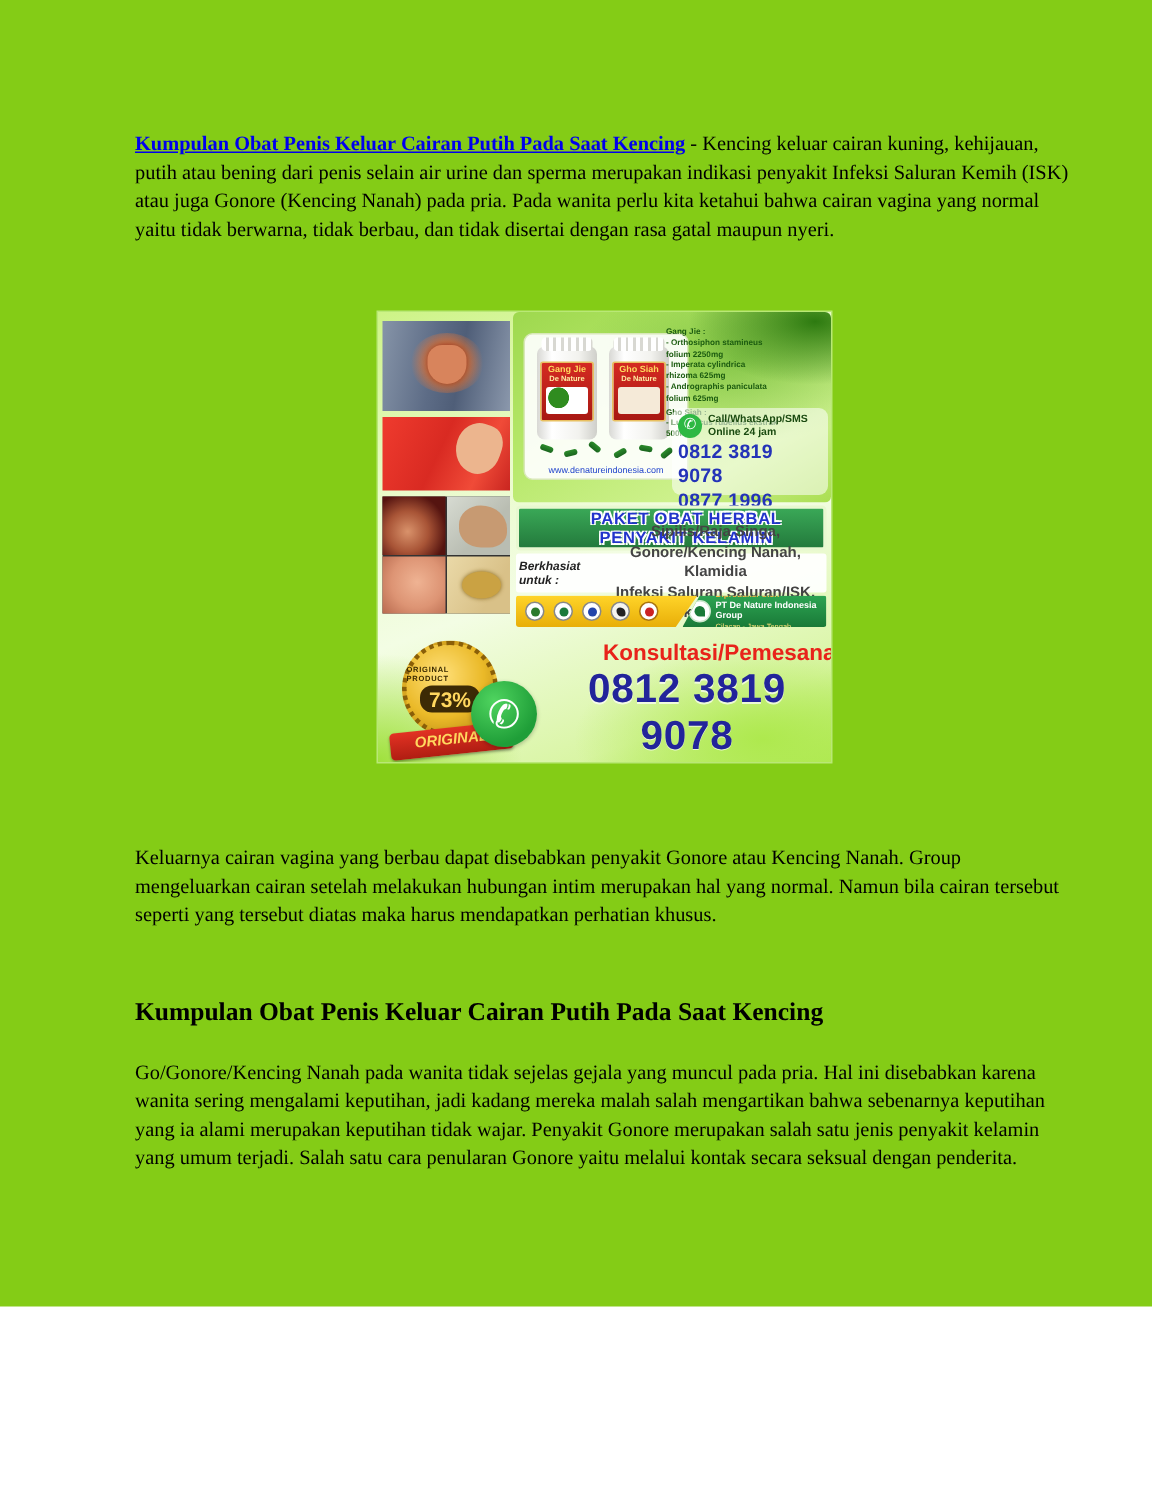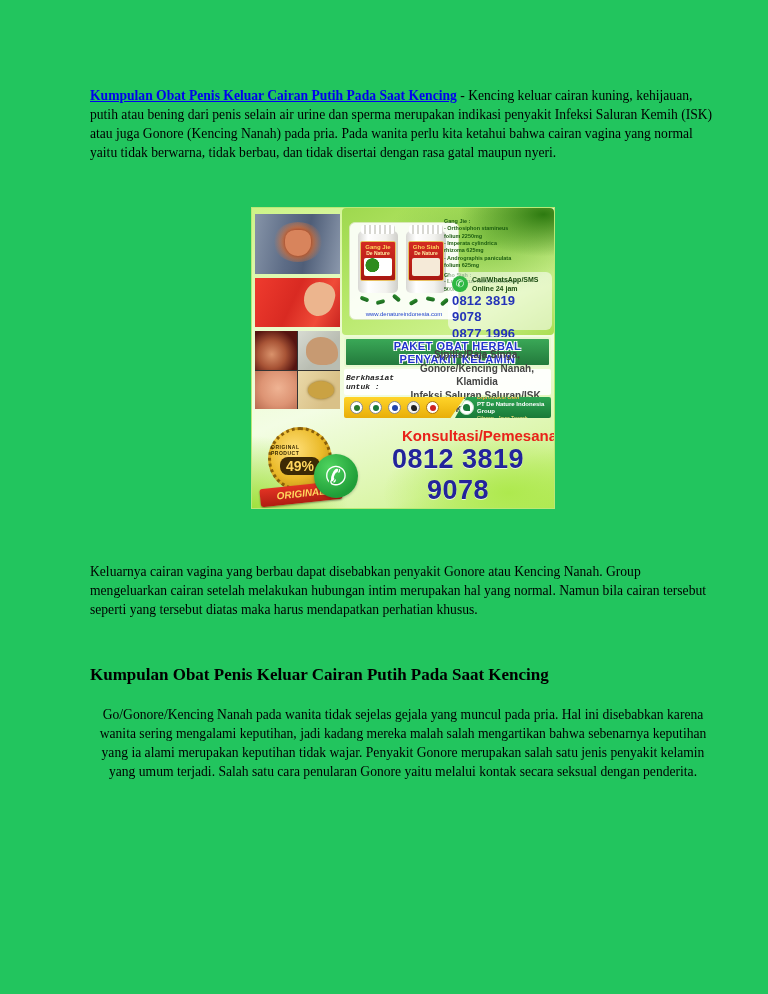--- a/index.html
+++ b/index.html
@@ -1,24 +1,24 @@
 <!DOCTYPE html>
 <html><head>
 <meta charset="utf-8">
 <style>
   * { margin:0; padding:0; box-sizing:border-box; }
   html,body { background:#ffffff; }
   body { width:768px; height:994px; overflow:hidden; font-family:"Liberation Serif", serif; color:#000; }
-  .page { width:768px; height:994px; padding:86px 52px 0 90px; background:#22c55e; }
+  .page { width:768px; height:871px; padding:86px 52px 0 90px; background:#84cc16; }
 
   .body-text { font-size:13.6px; line-height:19px; color:#000; }
   .title-link { color:#0000ee; font-weight:bold; text-decoration:underline; cursor:pointer; }
   .heading { font-size:17px; font-weight:bold; margin-top:46px; }
   .para2 { margin-top:53px; }
-  .para3 { margin-top:20px;text-align:center; }
+  .para3 { margin-top:20px; }
 
   
   .promo {
     position:relative; width:304px; height:302px; margin:45px auto 0 auto;
     font-family:"Liberation Sans", sans-serif;
     background:
       radial-gradient(ellipse 180px 90px at 85% 95%, #aee94e 0%, rgba(174,233,78,0) 70%),
       radial-gradient(ellipse 160px 120px at 0% 100%, #9fe13c 0%, rgba(159,225,60,0) 60%),
       linear-gradient(160deg, #cdf386 0%, #e9fbc9 30%, #f3fde4 55%, #d9f5a4 85%, #b2ea56 100%);
     border:1px solid #b9e876; overflow:hidden;
@@ -98,21 +98,21 @@
 
   
   .banner { position:absolute; left:92px; top:129px; right:3px; height:30px; background:linear-gradient(#3aa857,#237a3c);
     border:2px solid #e8f8d0; border-radius:3px; text-align:center; padding-top:1px; }
   .banner div { font-size:11px; font-weight:bold; color:#2233cc; letter-spacing:.5px; line-height:13px;
     text-shadow:-1px -1px 0 #fff, 1px -1px 0 #fff, -1px 1px 0 #fff, 1px 1px 0 #fff;margin-left:20px; }
 
   
   .indications { position:absolute; left:92px; top:161px; right:3px; height:26px; background:rgba(255,255,255,.92);
     border-radius:2px; display:flex; align-items:center; gap:3px; padding:1px 2px; }
-  .ind-label { font-family:Liberation Mono, monospace; font-style:italic; font-weight:bold; font-size:8px; color:#222; flex:0 0 56px; }
+  .ind-label { font-family:Liberation Sans, sans-serif; font-style:italic; font-weight:bold; font-size:8px; color:#222; flex:0 0 56px; }
   .ind-text { font-size:10px; font-weight:bold; color:#444; text-align:center; line-height:1.35; flex:1; }
 
   
   .strip { position:absolute; left:92px; top:189px; right:3px; height:21px; display:flex; }
   .strip-yellow { flex:1.25; background:linear-gradient(#ffd429,#e8ae08); border-radius:2px 0 0 2px; display:flex; align-items:center;
     gap:6px; padding-left:6px; clip-path:polygon(0 0, 100% 0, 88% 100%, 0 100%); }
   .cert { width:13px; height:13px; border-radius:50%; background:#fff; border:1px solid #888; position:relative; }
   .cert::after { content:""; position:absolute; left:3px; top:3px; width:6px; height:6px; border-radius:50%; }
   .cert-1::after { background:#2c7a2c; } .cert-2::after { background:#1a7a3a; } .cert-3::after { background:#2244aa; }
   .cert-4 { background:#f5f5f0; } .cert-4::after { background:#222; border-radius:40% 60% 30% 60%; }
@@ -231,21 +231,21 @@
           <div class="prod1">Diproduksi Oleh</div>
           <div class="prod2">PT De Nature Indonesia Group</div>
           <div class="prod3">Cilacap - Jawa Tengah</div>
         </div>
       </div>
     </div>
 
     <div class="badge">
       <div class="badge-circle">
         <span class="badge-arc">ORIGINAL PRODUCT</span>
-        <span class="badge-100">49%</span>
+        <span class="badge-100">73%</span>
       </div>
       <div class="badge-ribbon">ORIGINAL</div>
     </div>
 
     <div class="order-label">Konsultasi/Pemesanan:</div>
     <span class="wa-icon-big">✆</span>
     <div class="order-phones">
       <div class="order-phone">0812 3819 9078</div>
       <div class="order-phone">0877 1996 2236</div>
     </div>

